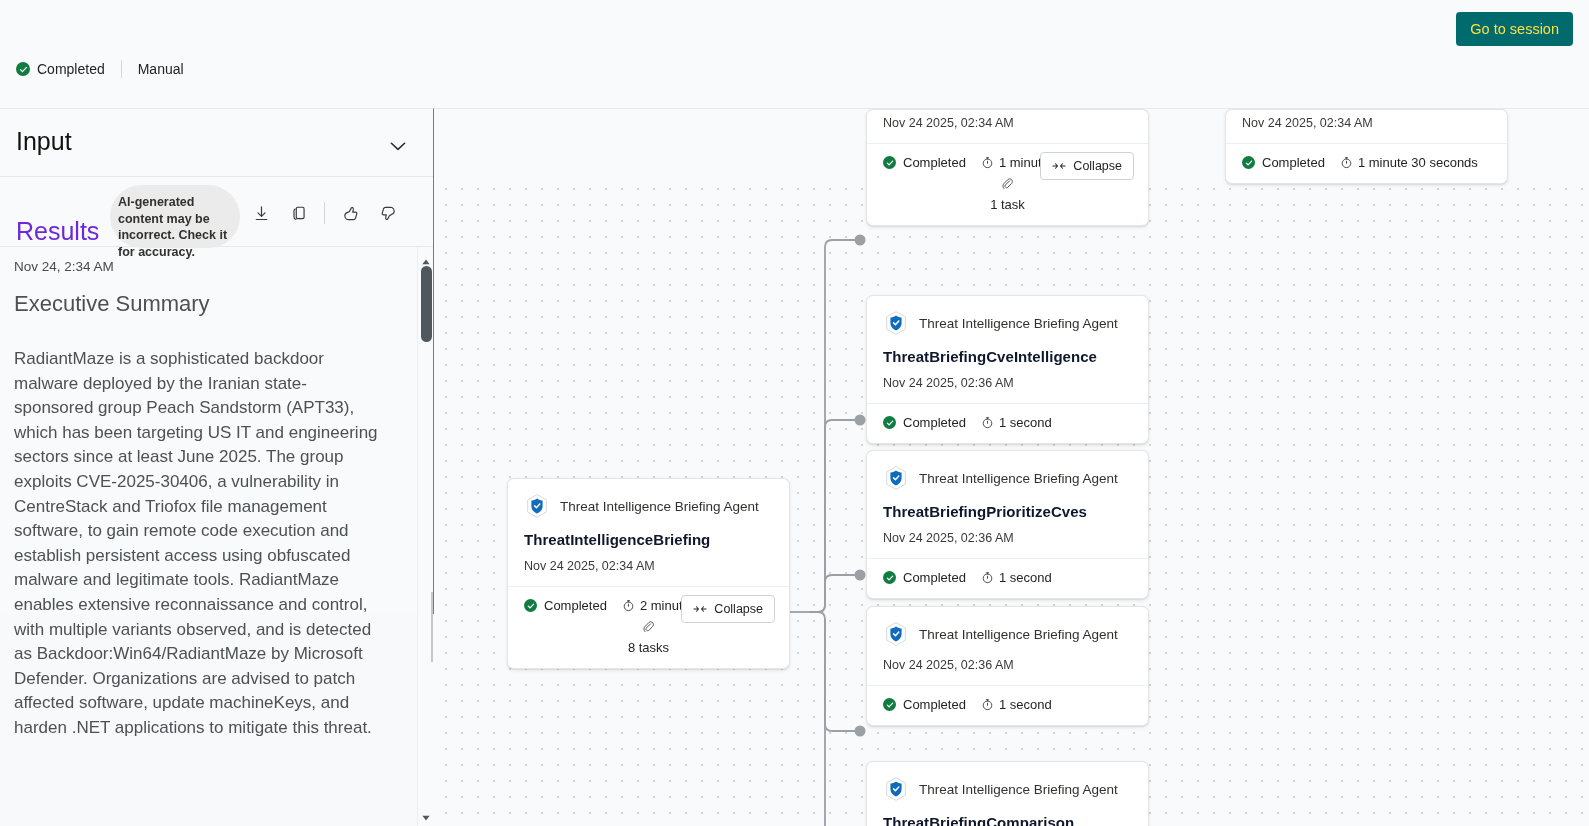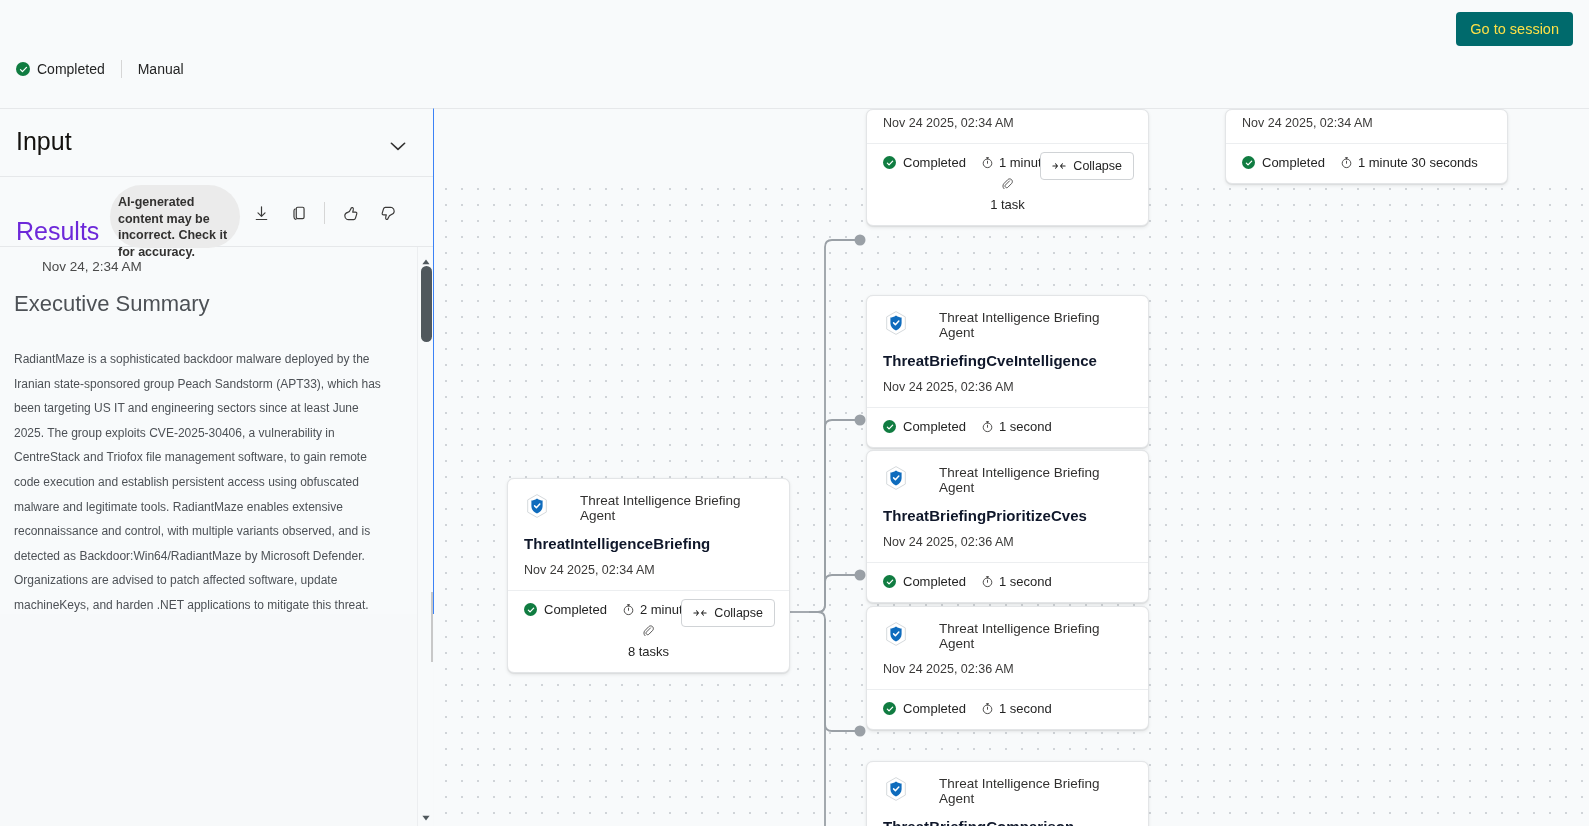--- a/index.html
+++ b/index.html
@@ -30,23 +30,23 @@
   .chevron-btn { position:absolute; right:24px; top:26px; width:22px; height:22px; background:none; border:none; cursor:pointer; }
   .results-row { position:relative; height:70px; border-bottom:1px solid #e6e8ea; }
   .results-label { position:absolute; left:16px; top:4px; font-size:25px; font-weight:400; color:#6d28d9;margin-top:36px; }
   .ai-pill { position:absolute; left:110px; top:8px; width:130px; height:63px; background:#ebebeb; border-radius:32px;
     font-size:12.5px; line-height:16.5px; font-weight:700; color:#323130; padding:9px 12px 0 8px; }
   .res-icons { position:absolute; right:26px; top:18px; display:flex; align-items:center; gap:0; }
   .icon-btn { width:38px; height:36px; display:flex; align-items:center; justify-content:center; background:none; border:none; cursor:pointer; }
   .icon-div { width:1px; height:22px; background:#d6d6d6; margin:0 6px; }
 
   .results-body { position:absolute; left:0; top:138px; width:433px; height:580px; overflow:hidden; }
-  .res-ts { position:absolute; left:14px; top:12px; font-size:13.5px; color:#4a4a4a;margin-left:28px; }
+  .res-ts { position:absolute; left:14px; top:12px; font-size:13.5px; color:#4a4a4a; }
   .res-h2 { position:absolute; left:14px; top:44px; font-size:22px; font-weight:400; color:#4d5156; }
-  .res-p { position:absolute; left:14px; width:372px; font-size:12px; line-height:24.6px; color:#4d5156; }
+  .res-p { position:absolute; left:14px; width:372px; font-size:17px; line-height:24.6px; color:#4d5156; }
   .res-p1 { top:100px; }
   .res-p2 { top:482px; }
 
   
   .sb-track { position:absolute; right:0; top:138px; width:16px; height:580px; background:#f8fafb; border-left:1px solid #eceef0; }
   .sb-arrow { position:absolute; left:3px; width:10px; height:10px; }
   .sb-up { top:6px; }
   .sb-down { bottom:8px; }
   .sb-thumb { position:absolute; left:3px; top:19px; width:11px; height:76px; border-radius:6px; background:#50585d; cursor:pointer; }
   .sb-line { position:absolute; right:0; top:345px; width:2px; height:70px; background:#c8c8c8; }
@@ -55,21 +55,21 @@
   .canvas-wrap { position:absolute; left:434px; top:108px; width:1155px; height:718px; background:#f8fafb; border-top:1px solid #e6e8ea; overflow:hidden; }
   .grid { position:absolute; left:0; top:68px; width:1155px; height:650px;
     background-image: radial-gradient(circle, #d0d4d8 1px, transparent 1.1px);
     background-size:16px 16px; background-position:4px 4px; }
 
   .edges { position:absolute; left:0; top:68px; width:1155px; height:650px; pointer-events:none; z-index:5; }
 
   
   .node { position:absolute; background:#ffffff; border:1px solid #e3e5e7; border-radius:7px;
     box-shadow:0 1.6px 3.6px rgba(0,0,0,0.08), 0 0.3px 0.9px rgba(0,0,0,0.06); z-index:10; }
-  .node-hdr { display:flex; align-items:flex-start; padding:14px 16px 0 16px;gap:20px; }
+  .node-hdr { display:flex; align-items:center; padding:14px 16px 0 16px; }
   .agent-ico { width:26px; height:26px; margin-right:10px; flex:0 0 26px; }
   .agent-name { font-size:13.5px; color:#323130; }
   .node-title { padding:12px 16px 0 16px; font-size:15px; font-weight:700; color:#0f172a; letter-spacing:0.05px; }
   .node-ts { padding:11px 16px 0 16px; font-size:12.5px; color:#3b3a39; }
   .node-foot { margin-top:13px; border-top:1px solid #eceef0; padding:11px 16px 13px 16px; position:relative; }
   .foot-line { display:flex; align-items:center; gap:7px; font-size:13px; color:#242424; }
   .foot-line + .foot-line { margin-top:7px;flex-direction:column; }
   .mini-dot { width:13px; height:13px; border-radius:50%; background:#107c41; display:inline-flex; align-items:center; justify-content:center; flex:0 0 13px; }
   .dur { display:inline-flex; align-items:center; gap:5px; margin-left:8px; }
   .collapse-btn { position:absolute; right:14px; top:8px; height:28px; padding:0 11px; background:#fff; border:1px solid #d0d3d6;

